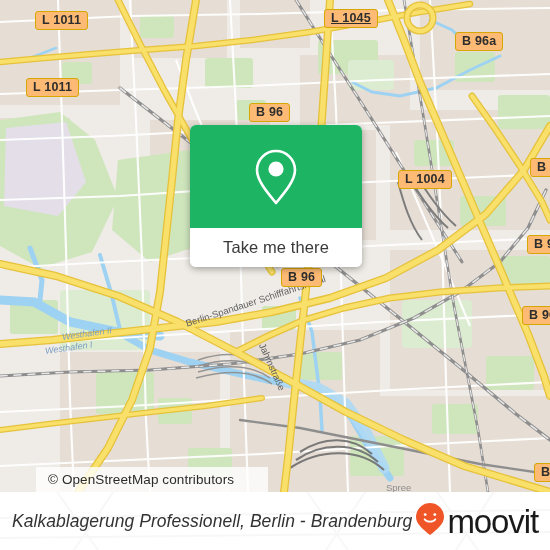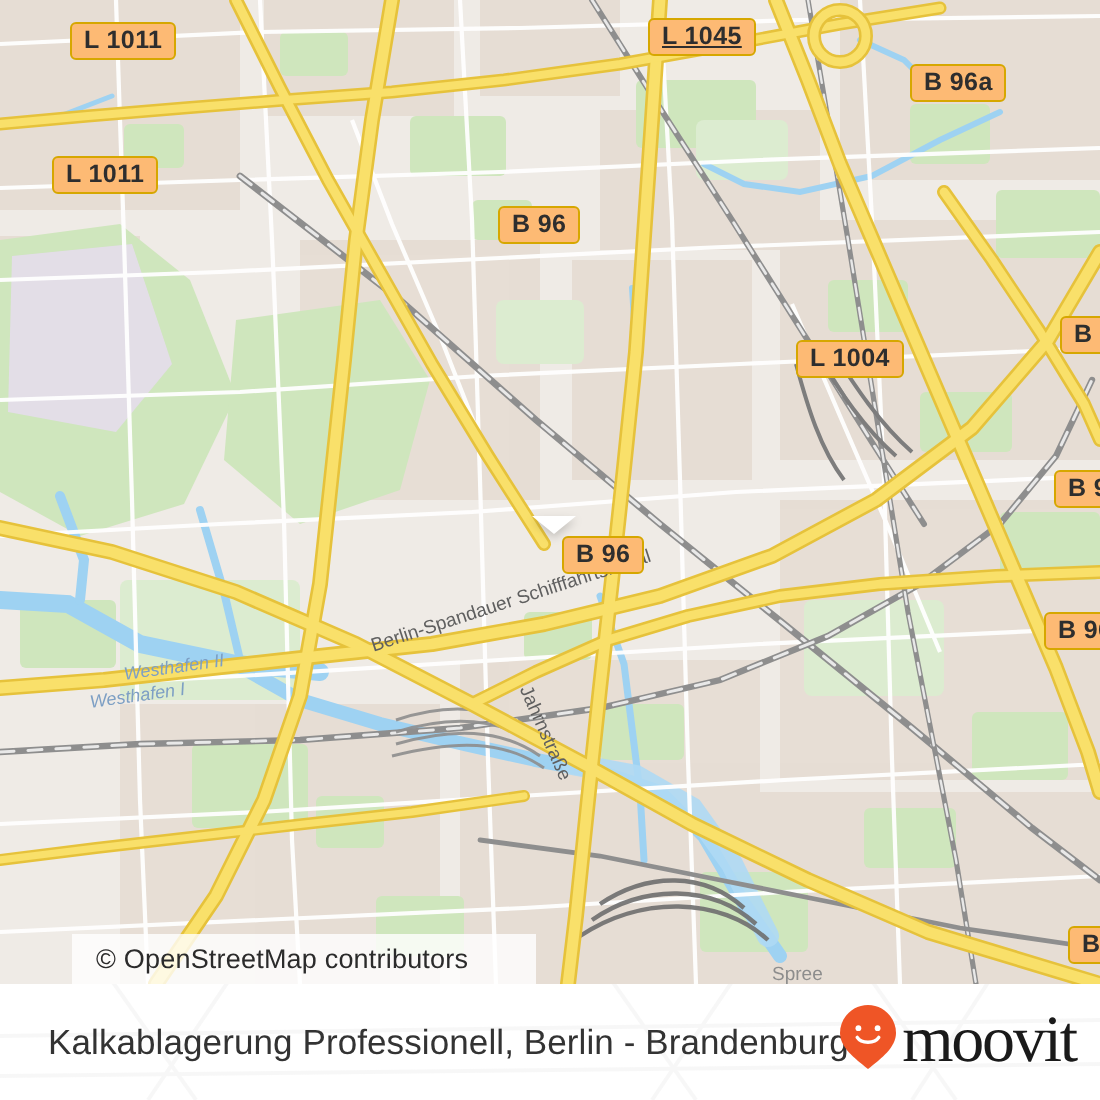--- a/index.html
+++ b/index.html
@@ -113,43 +113,43 @@
   #footer-watermark {
     position: absolute;
     left: 0; top: 0;
     width: 550px; height: 58px;
     opacity: 0.5;
     pointer-events: none;
   }
   .footer-title {
     position: relative;
     z-index: 2;
-    padding-left: 24px;
+    padding-left: 12px;
     font-size: 17.5px;
     color: #333333;
     white-space: nowrap;
     letter-spacing: 0.05px;
+    font-style: italic;
   }
   .brand {
     position: absolute;
     right: 12px;
     top: 50%;
     transform: translateY(-50%);
     z-index: 2;
     display: flex;
     align-items: center;
   }
   .brand-pin { margin-right: 2px; display:block; }
   .brand-word {
     font-size: 33px;
     color: #1a1a1a;
     letter-spacing: -1.1px;
     line-height: 1;
     font-weight: 400;
-    font-family: Liberation Serif, serif;
   }
 
   
   .shield {
     position: absolute;
     z-index: 20;
     background: #fdba74;
     border: 1.4px solid #d6a700;
     border-radius: 3px;
     color: #2e2e2e;
@@ -360,20 +360,33 @@
 
     <div class="waterlabel" style="left:62px; top:332px; transform:rotate(-8deg); transform-origin:left center;">Westhafen II</div>
     <div class="waterlabel" style="left:45px; top:346px; transform:rotate(-8deg); transform-origin:left center;">Westhafen I</div>
 
     <div class="osm-bar">
       <span>© OpenStreetMap contributors</span>
     </div>
   </div>
 
   <div class="card-tail"></div>
+  <div class="card">
+    <div class="card-head">
+      <span>
+        <svg width="44" height="58" viewBox="0 0 44 58" xmlns="http://www.w3.org/2000/svg">
+          <path d="M22 3 C11.5 3 3 11.5 3 22 C3 32 12 43 22 55 C32 43 41 32 41 22 C41 11.5 32.5 3 22 3 Z" fill="none" stroke="#ffffff" stroke-width="2.6" stroke-linejoin="round"></path>
+          <circle cx="22" cy="21" r="7.6" fill="#ffffff"></circle>
+        </svg>
+      </span>
+    </div>
+    <div class="card-btn">
+      <span>Take me there</span>
+    </div>
+  </div>
 
   <div id="footer">
     <svg id="footer-watermark" viewBox="0 0 550 58" xmlns="http://www.w3.org/2000/svg">
       <g stroke="#f0f0f0" stroke-width="2" fill="none">
         <path d="M50 -10 L98 58"></path>
         <path d="M120 -10 L74 58"></path>
         <path d="M300 -10 L348 58"></path>
         <path d="M372 -10 L326 58"></path>
         <path d="M430 -10 L478 58"></path>
         <path d="M500 -10 L456 58"></path>

